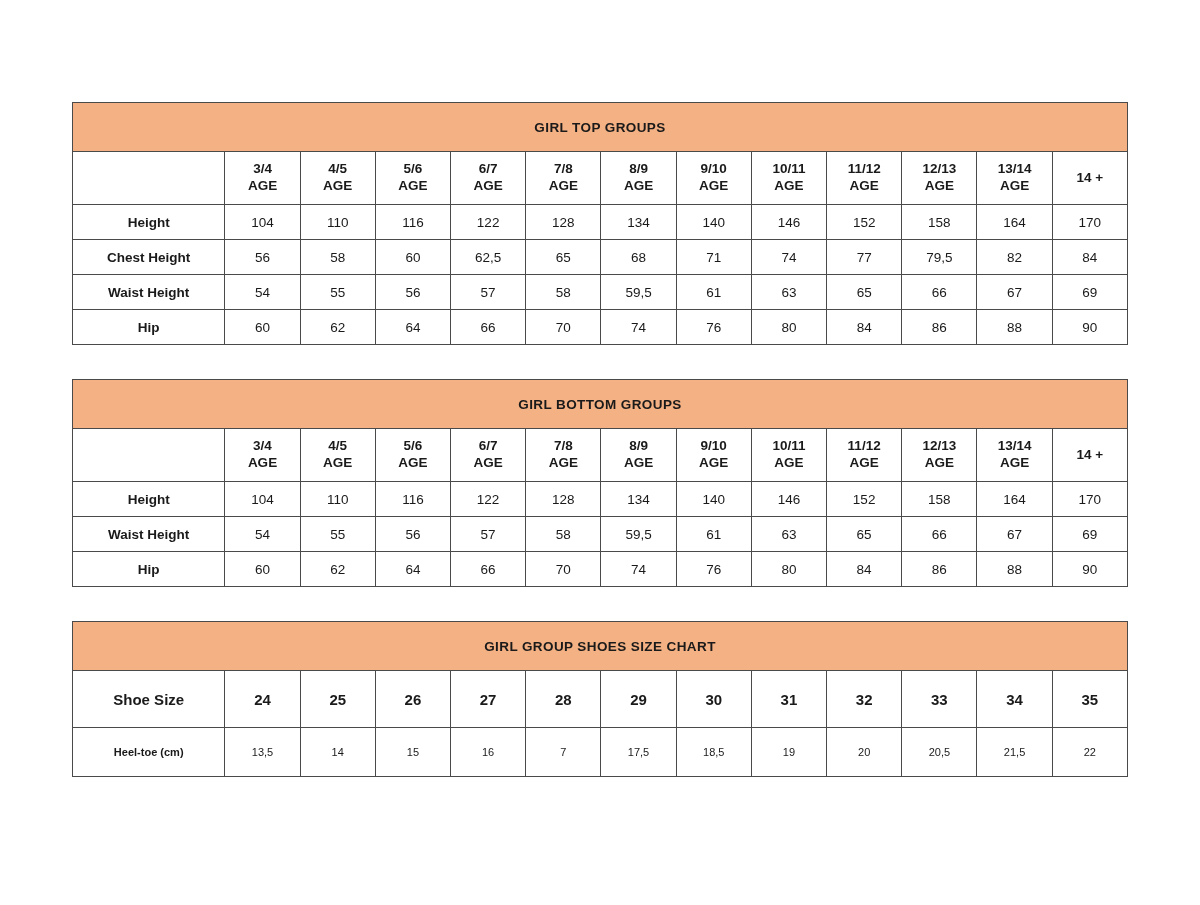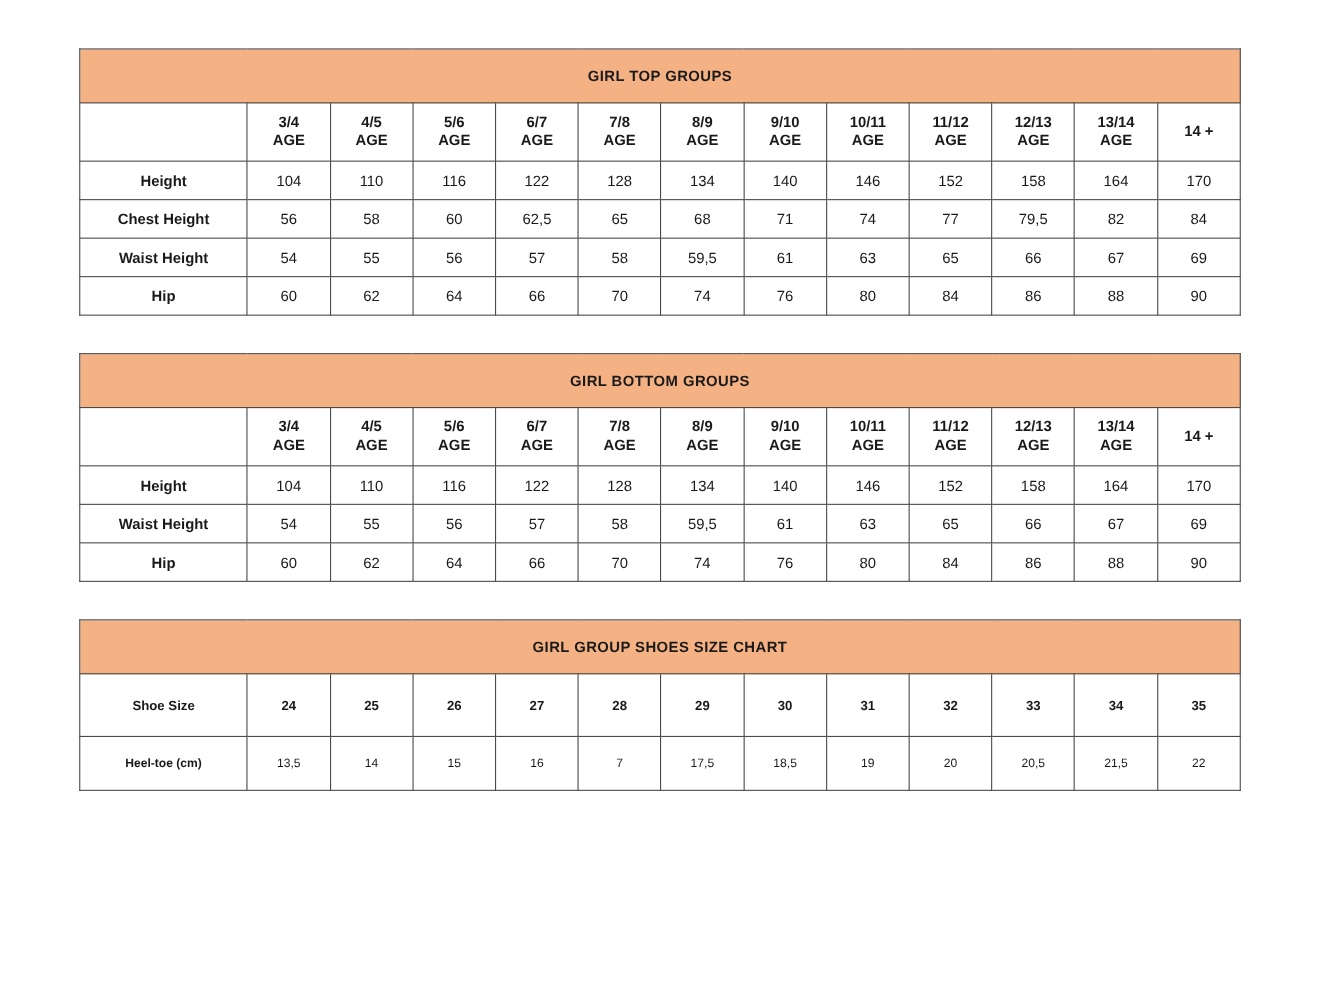--- a/index.html
+++ b/index.html
@@ -12,21 +12,21 @@
     height: 905px;
     font-family: "Liberation Sans", sans-serif;
     color: #111111;
     overflow: hidden;
   }
   .page {
     position: relative;
     width: 1086px;
     height: 905px;
     box-sizing: border-box;
-    padding: 44px 72px 0 72px;
+    padding: 102px 72px 0 72px;
   }
   .size-table {
     width: 1056px;
     border-collapse: collapse;
     table-layout: fixed;
     margin-bottom: 34px;
     background: #ffffff;
   }
   .size-table td, .size-table th {
     border: 1px solid #4a4a4a;
@@ -57,21 +57,21 @@
     text-align: left;
     padding-left: 12px;
     font-weight: bold;
     font-size: 13.5px;
   }
   .data-row td {
     height: 34px;
   }
   .shoe-head-row td {
     font-weight: bold;
-    font-size: 12px;
+    font-size: 15px;
     height: 56px;
   }
   .shoe-data-row td {
     height: 48px;
     font-size: 11px;
   }
   .col-label { width: 152px; }
   .col-data  { width: 75px; }
   .age-line { display: block; }
   .plus-cell { font-weight: bold; }

